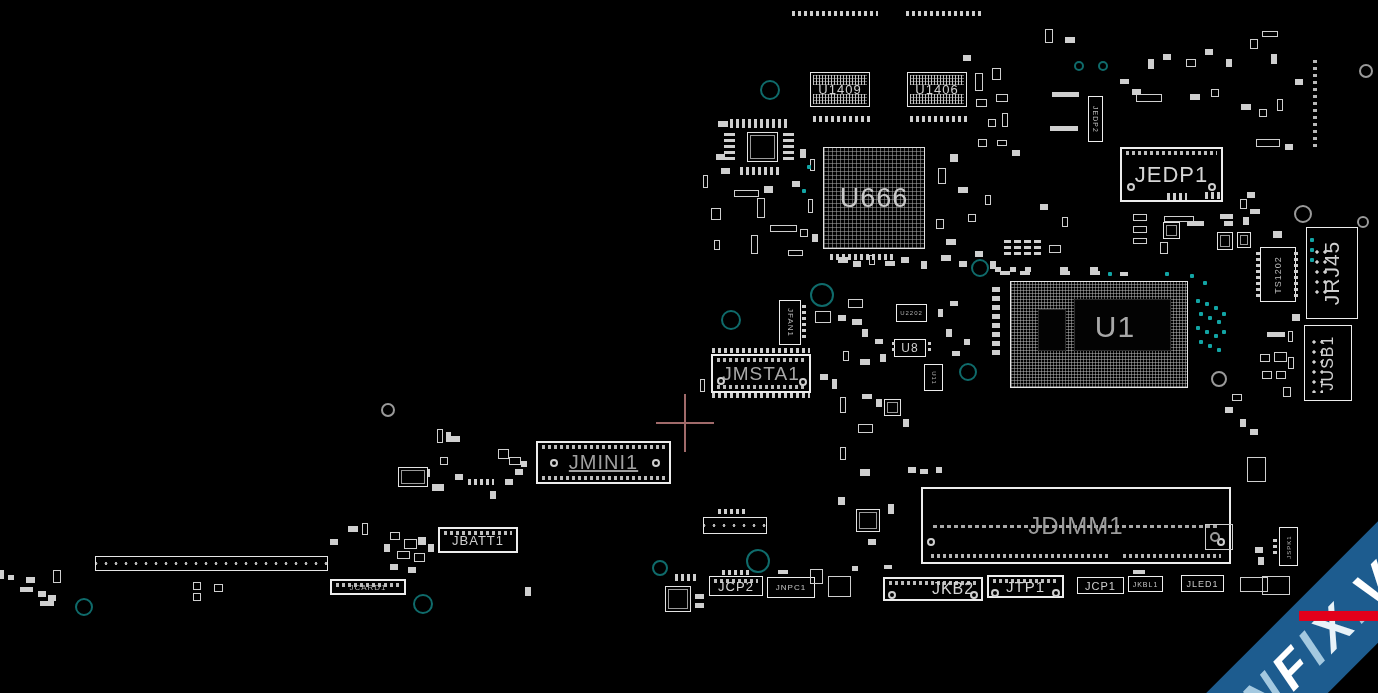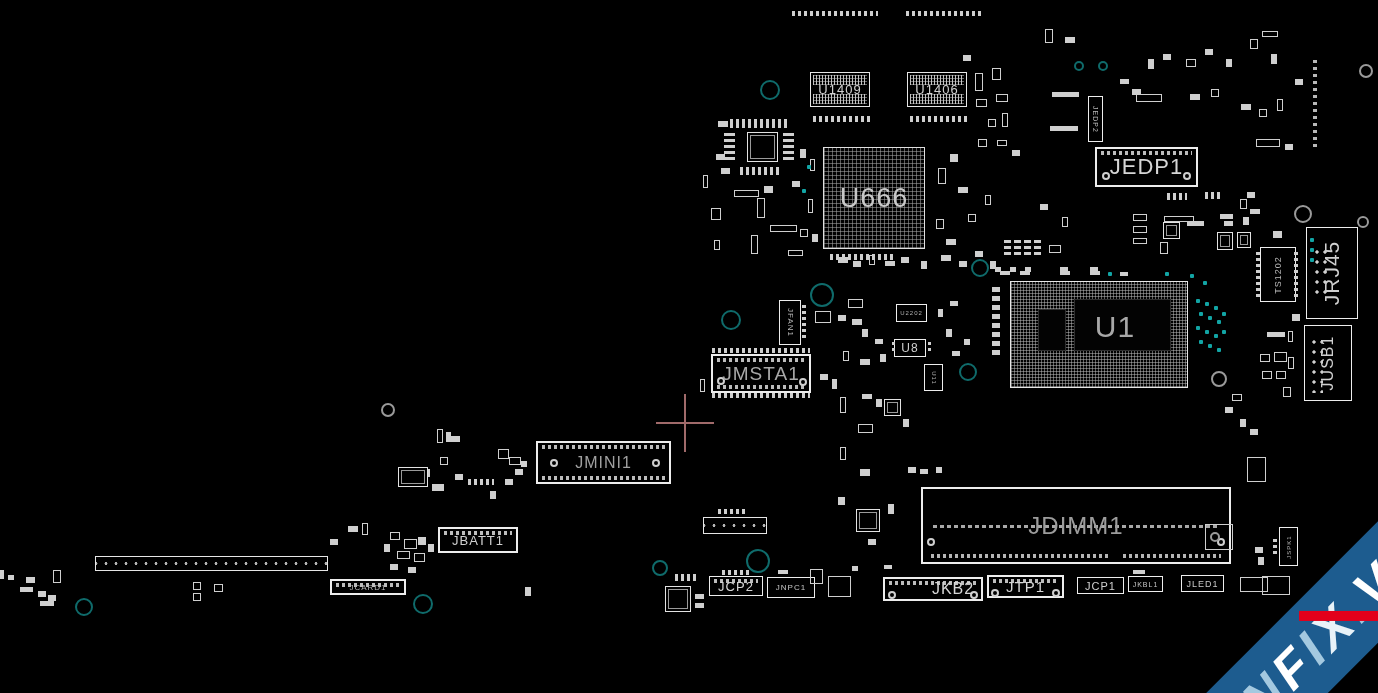--- a/index.html
+++ b/index.html
@@ -66,21 +66,21 @@
         <span class="part-label" style="font-size: 13px; color: rgb(208, 208, 208);">U1409</span>
       </div>
       <div class="part t-mem" style="left: 907px; top: 72px; width: 60px; height: 35px;">
         <div class="mem-band mb-t"></div>
         <div class="mem-band mb-b"></div>
         <span class="part-label" style="font-size: 13px; color: rgb(208, 208, 208);">U1406</span>
       </div>
       <div class="part t-bga" style="left: 823px; top: 147px; width: 102px; height: 102px;">
         <span class="part-label" style="font-size: 27px; color: rgb(200, 200, 200);">U666</span>
       </div>
-      <div class="part t-conn" style="left: 1095px; top: 147px; width: 103px; height: 40px; border-width: 2px;">
+      <div class="part t-conn" style="left: 1120px; top: 147px; width: 103px; height: 55px; border-width: 2px;">
         <div class="teeth teeth-top"></div>
         <div class="hole" style="left: 9%; top: 75%;"></div>
         <div class="hole" style="left: 91%; top: 75%;"></div>
         <span class="part-label" style="font-size: 22px; color: rgb(214, 214, 214);">JEDP1</span>
       </div>
       <div class="part t-conn" style="left: 1088px; top: 96px; width: 15px; height: 46px; border-width: 1px;">
         <span class="part-label" style="font-size: 7px; color: rgb(184, 184, 184); transform: rotate(90deg);">JEDP2</span>
       </div>
       <div class="part t-conn" style="left: 1260px; top: 247px; width: 36px; height: 55px; border-width: 1px;">
         <span class="part-label" style="font-size: 9px; color: rgb(184, 184, 184); transform: rotate(-90deg);">TS1202</span>
@@ -114,21 +114,21 @@
         <div class="teeth teeth-bottom"></div>
         <div class="hole" style="left: 8%; top: 70%;"></div>
         <div class="hole" style="left: 94%; top: 73%;"></div>
         <span class="part-label" style="font-size: 19px; color: rgb(168, 168, 168);">JMSTA1</span>
       </div>
       <div class="part t-conn" style="left: 536px; top: 441px; width: 135px; height: 43px; border-width: 2px;">
         <div class="teeth teeth-top"></div>
         <div class="teeth teeth-bottom"></div>
         <div class="hole" style="left: 12%; top: 50%;"></div>
         <div class="hole" style="left: 90%; top: 50%;"></div>
-        <span class="part-label" style="font-size: 16px; color: rgb(160, 160, 160);">JMINI1</span>
+        <span class="part-label" style="font-size: 20px; color: rgb(160, 160, 160); text-decoration: underline;">JMINI1</span>
       </div>
       <div class="part t-conn" style="left: 438px; top: 527px; width: 80px; height: 26px; border-width: 2px;">
         <div class="teeth teeth-top"></div>
         <span class="part-label" style="font-size: 13px; color: rgb(208, 208, 208);">JBATT1</span>
       </div>
       <div class="part t-conn" style="left: 330px; top: 579px; width: 76px; height: 16px; border-width: 2px;">
         <div class="teeth teeth-top"></div>
         <span class="part-label" style="font-size: 8px; color: rgb(184, 184, 184);">JCARD1</span>
       </div>
       <div class="part t-dimm" style="left: 921px; top: 487px; width: 310px; height: 77px;">

